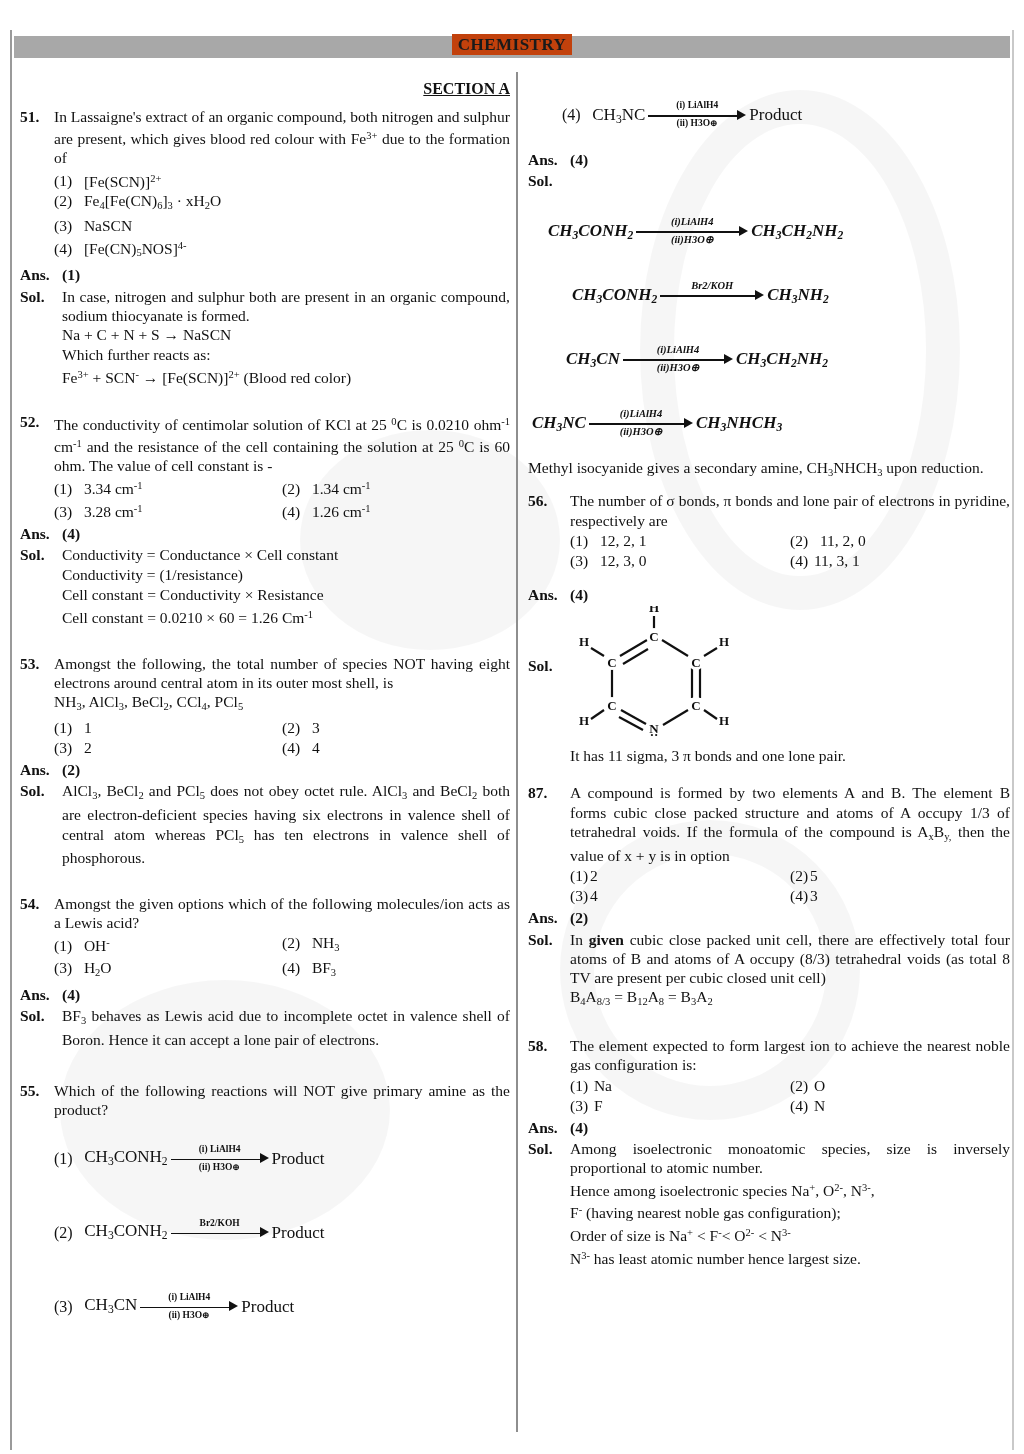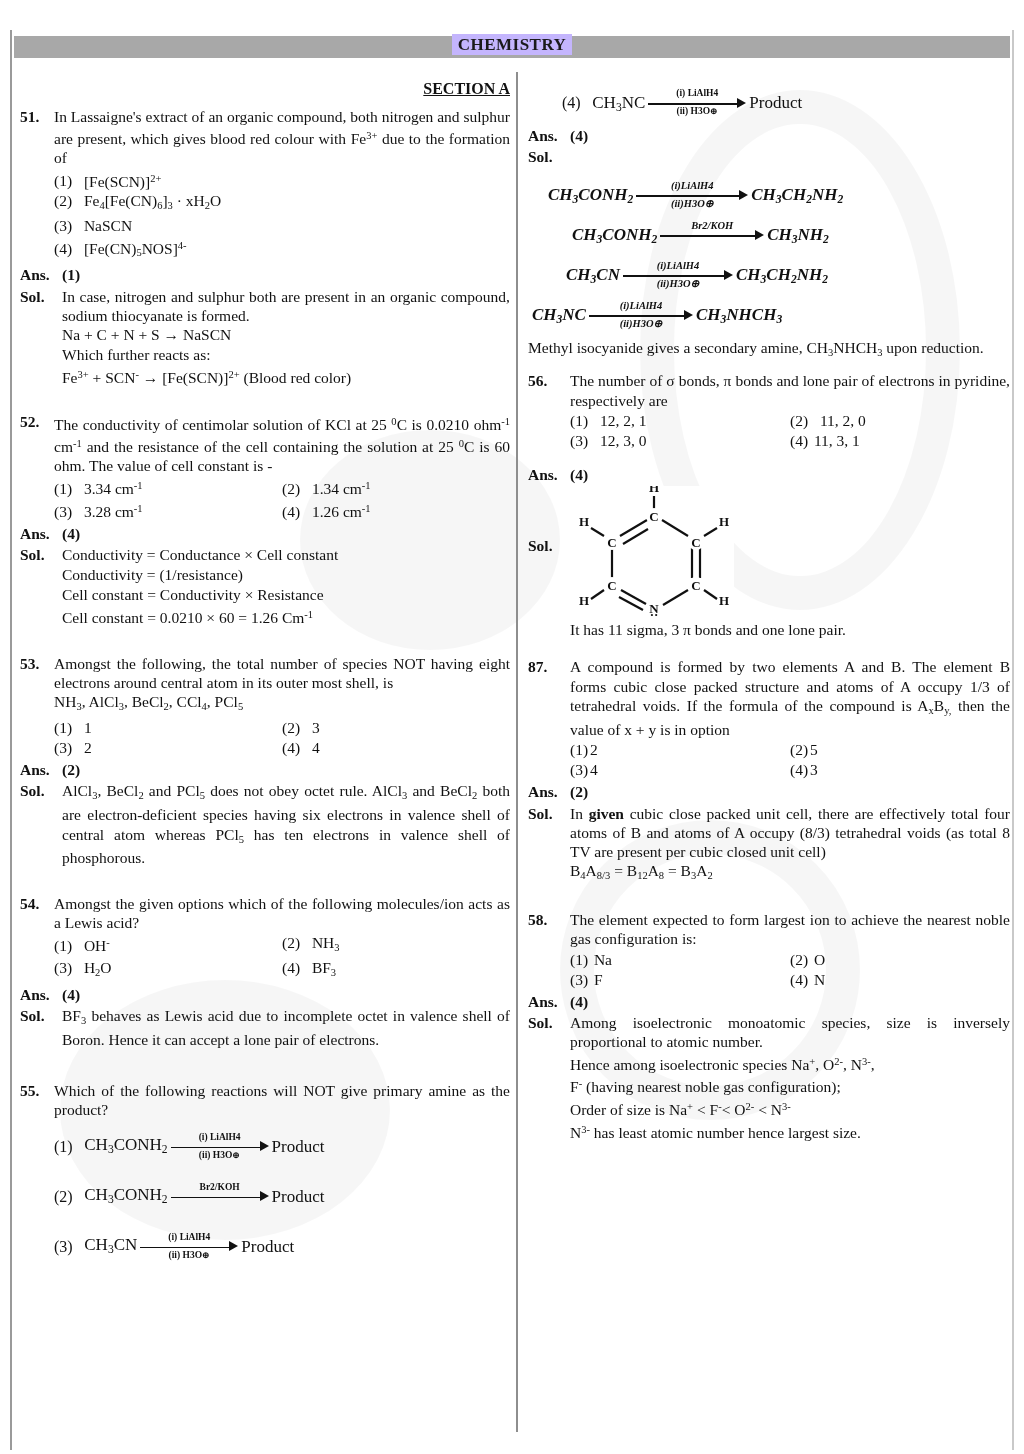--- a/index.html
+++ b/index.html
@@ -49,21 +49,21 @@
     position: absolute;
     left: 0; top: 35px; width: 1024px;
     text-align: center;
     font-weight: bold;
     font-size: 17px;
     letter-spacing: 0.5px;
     color: #1a1a1a;
     background: transparent;
   }
   .header-title span {
-    background: #c4b5fd;
+    background: #c2410c;
     padding: 1px 6px;
   }
   .divider {
     position: absolute;
     left: 516px; top: 72px;
     width: 2px; height: 1360px;
     background: #8e8e8e;
   }
   .col {
     position: absolute;
@@ -131,21 +131,21 @@
     display: flex;
     align-items: center;
     font-size: 16px;
     margin: 6px 0;
     white-space: nowrap;
   }
   .rxn .reag { font-size: 17px; }
   .arrowbox {
     position: relative;
     display: inline-block;
-    margin: 0 3px;
+    margin: 12px 3px;
     height: 34px;
     vertical-align: middle;
   }
   .arrowbox .shaft {
     position: absolute;
     left: 0; top: 17px;
     height: 1.6px;
     background: #111;
   }
   .arrowbox .head {
@@ -486,21 +486,21 @@
               <text class="atom" x="10" y="40" text-anchor="middle">H</text>
               <text class="atom" x="150" y="40" text-anchor="middle">H</text>
               <text class="atom" x="10" y="119" text-anchor="middle">H</text>
               <text class="atom" x="150" y="119" text-anchor="middle">H</text>
               <text class="atom" x="80" y="133" text-anchor="middle" font-size="11">··</text>
             </g>
           </svg>
         </div>
       </div>
     </div>
-    <div class="qbody" style="margin-left:42px; margin-top:2px;">It has 11 sigma, 3 π bonds and one lone pair.</div>
+    <div class="qbody" style="margin-left:42px; margin-top:8px;">It has 11 sigma, 3 π bonds and one lone pair.</div>
 
     <div class="qrow" style="margin-top:18px;">
       <div class="qnum wide">87.</div>
       <div class="qbody">
         <div>A compound is formed by two elements A and B. The element B forms cubic close packed structure and atoms of A occupy 1/3 of tetrahedral voids. If the formula of the compound is A<sub>x</sub>B<sub>y,</sub> then the value of x + y is in option</div>
         <div class="opts">
           <div class="opt half"><span class="oi narrow">(1)</span><span>2</span></div>
           <div class="opt half"><span class="oi narrow">(2)</span><span>5</span></div>
           <div class="opt half"><span class="oi narrow">(3)</span><span>4</span></div>
           <div class="opt half"><span class="oi narrow">(4)</span><span>3</span></div>

